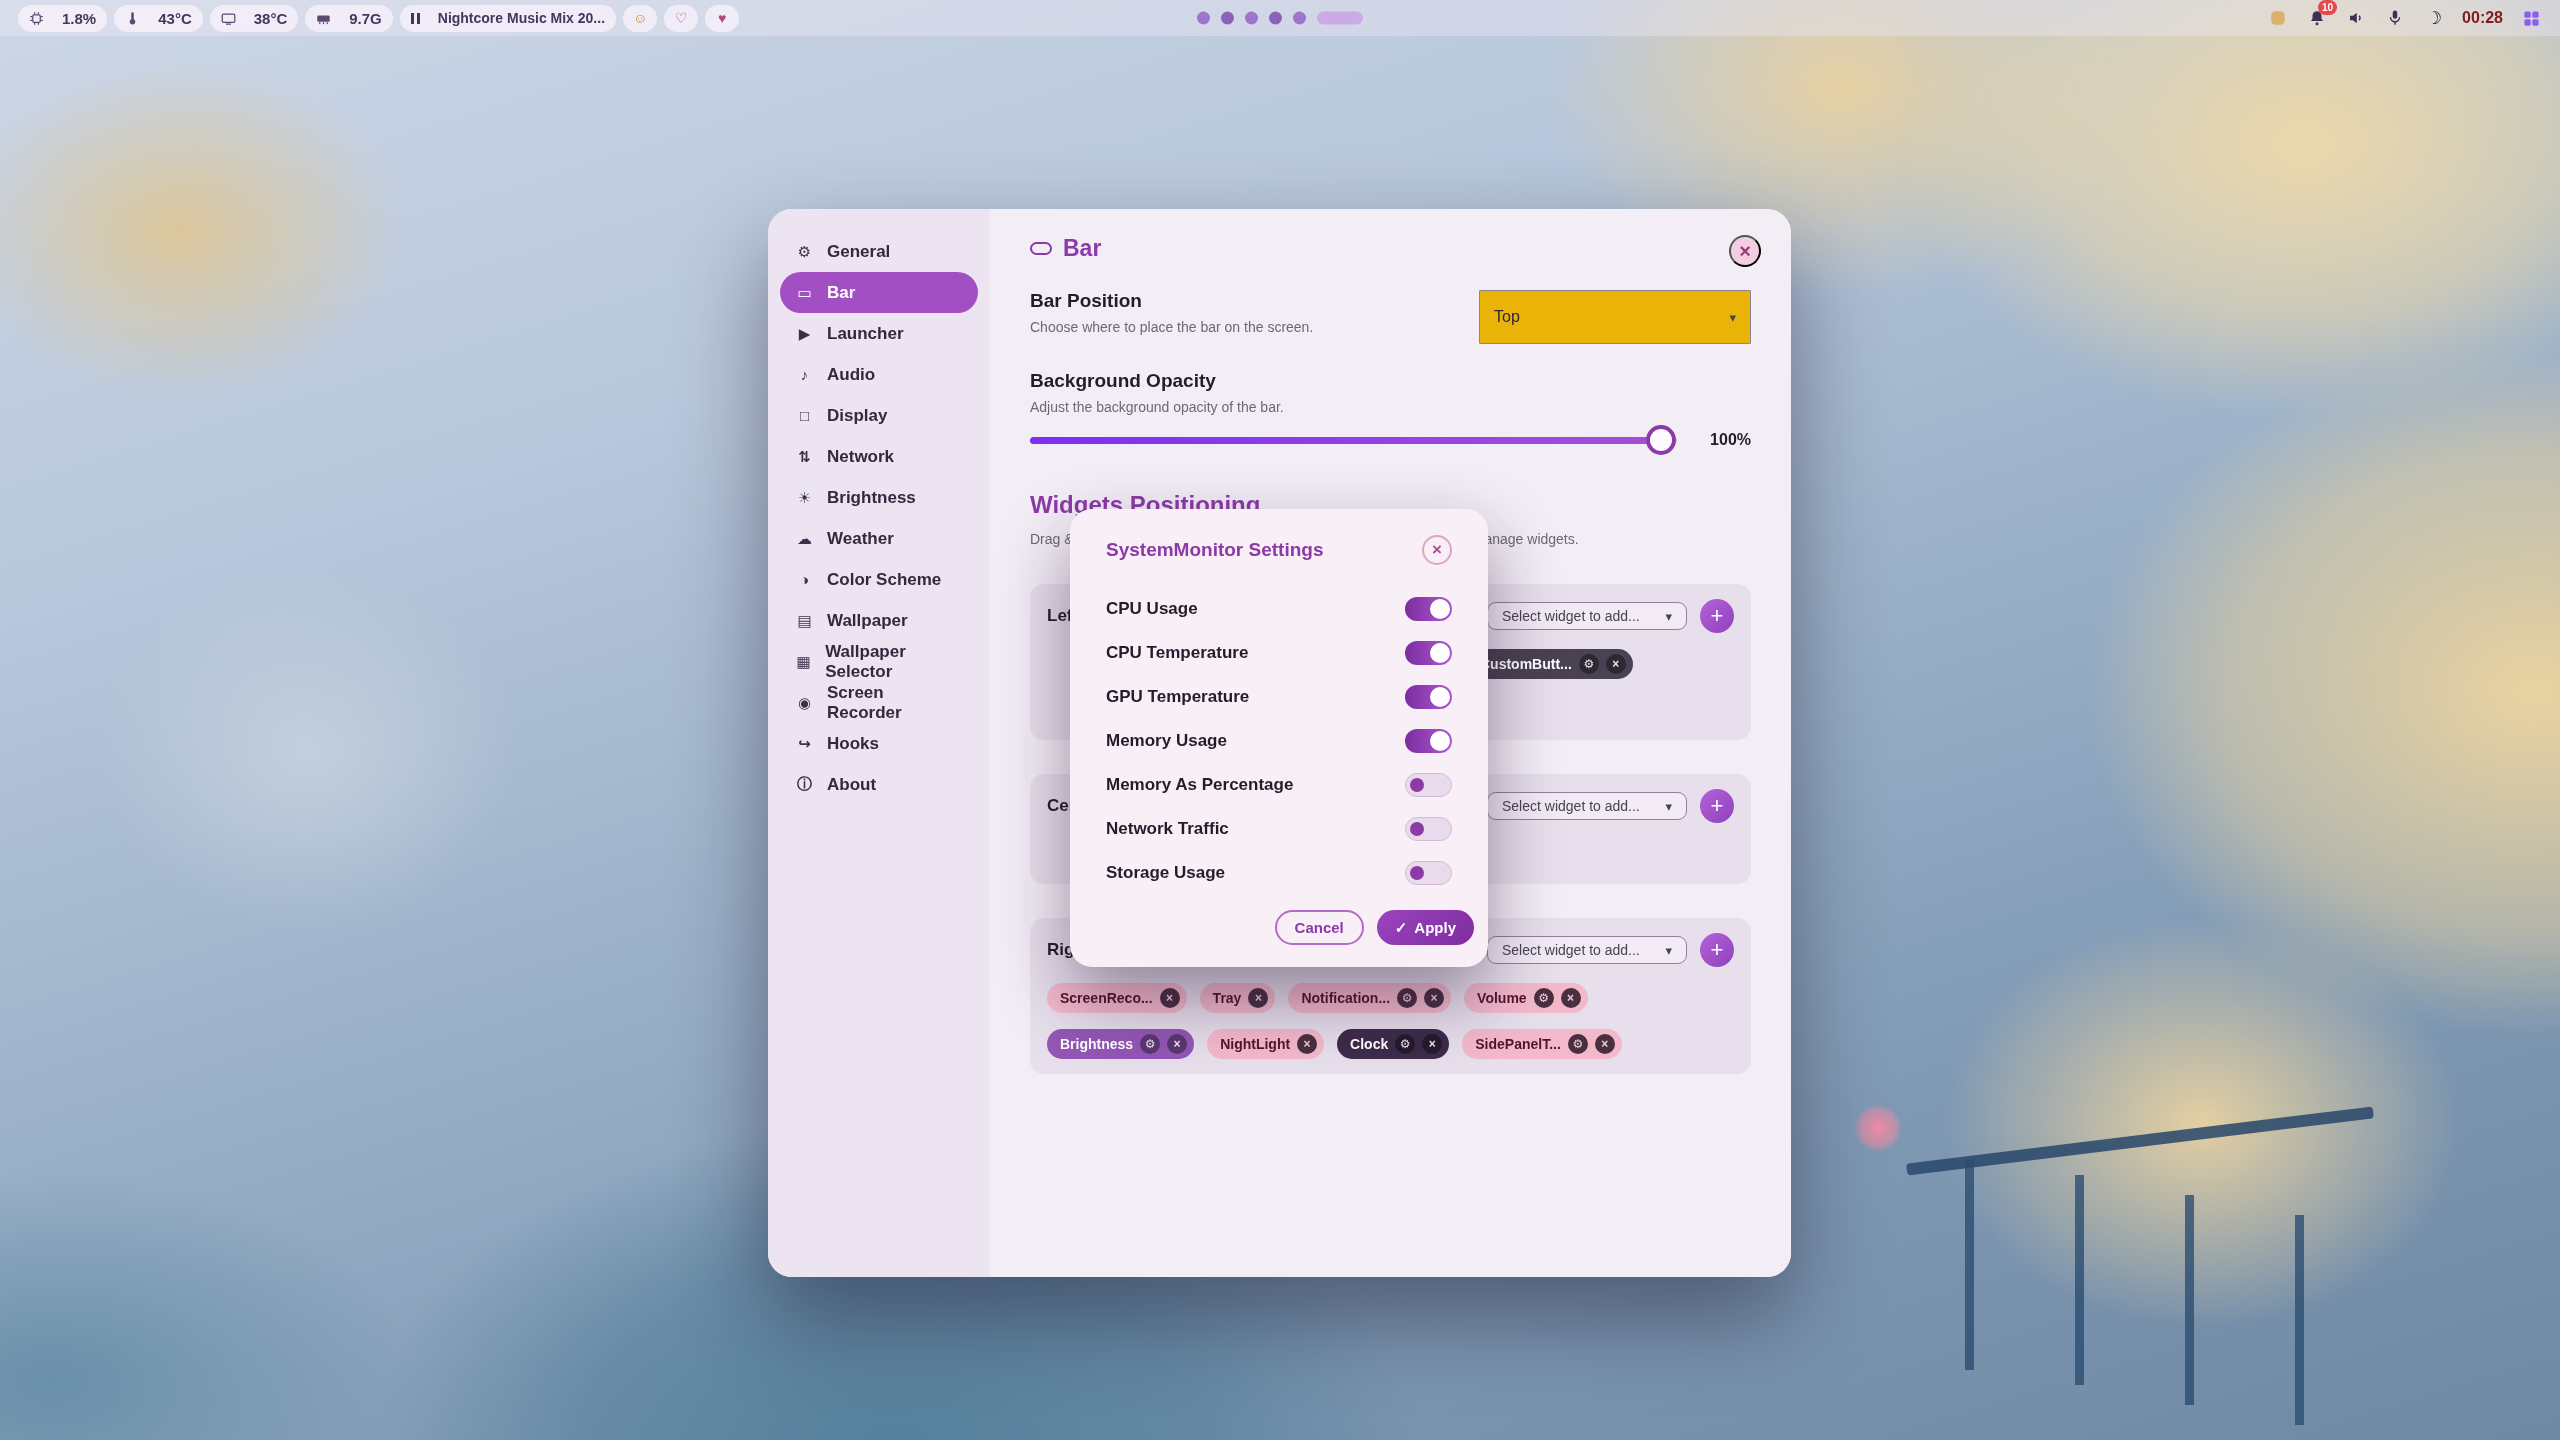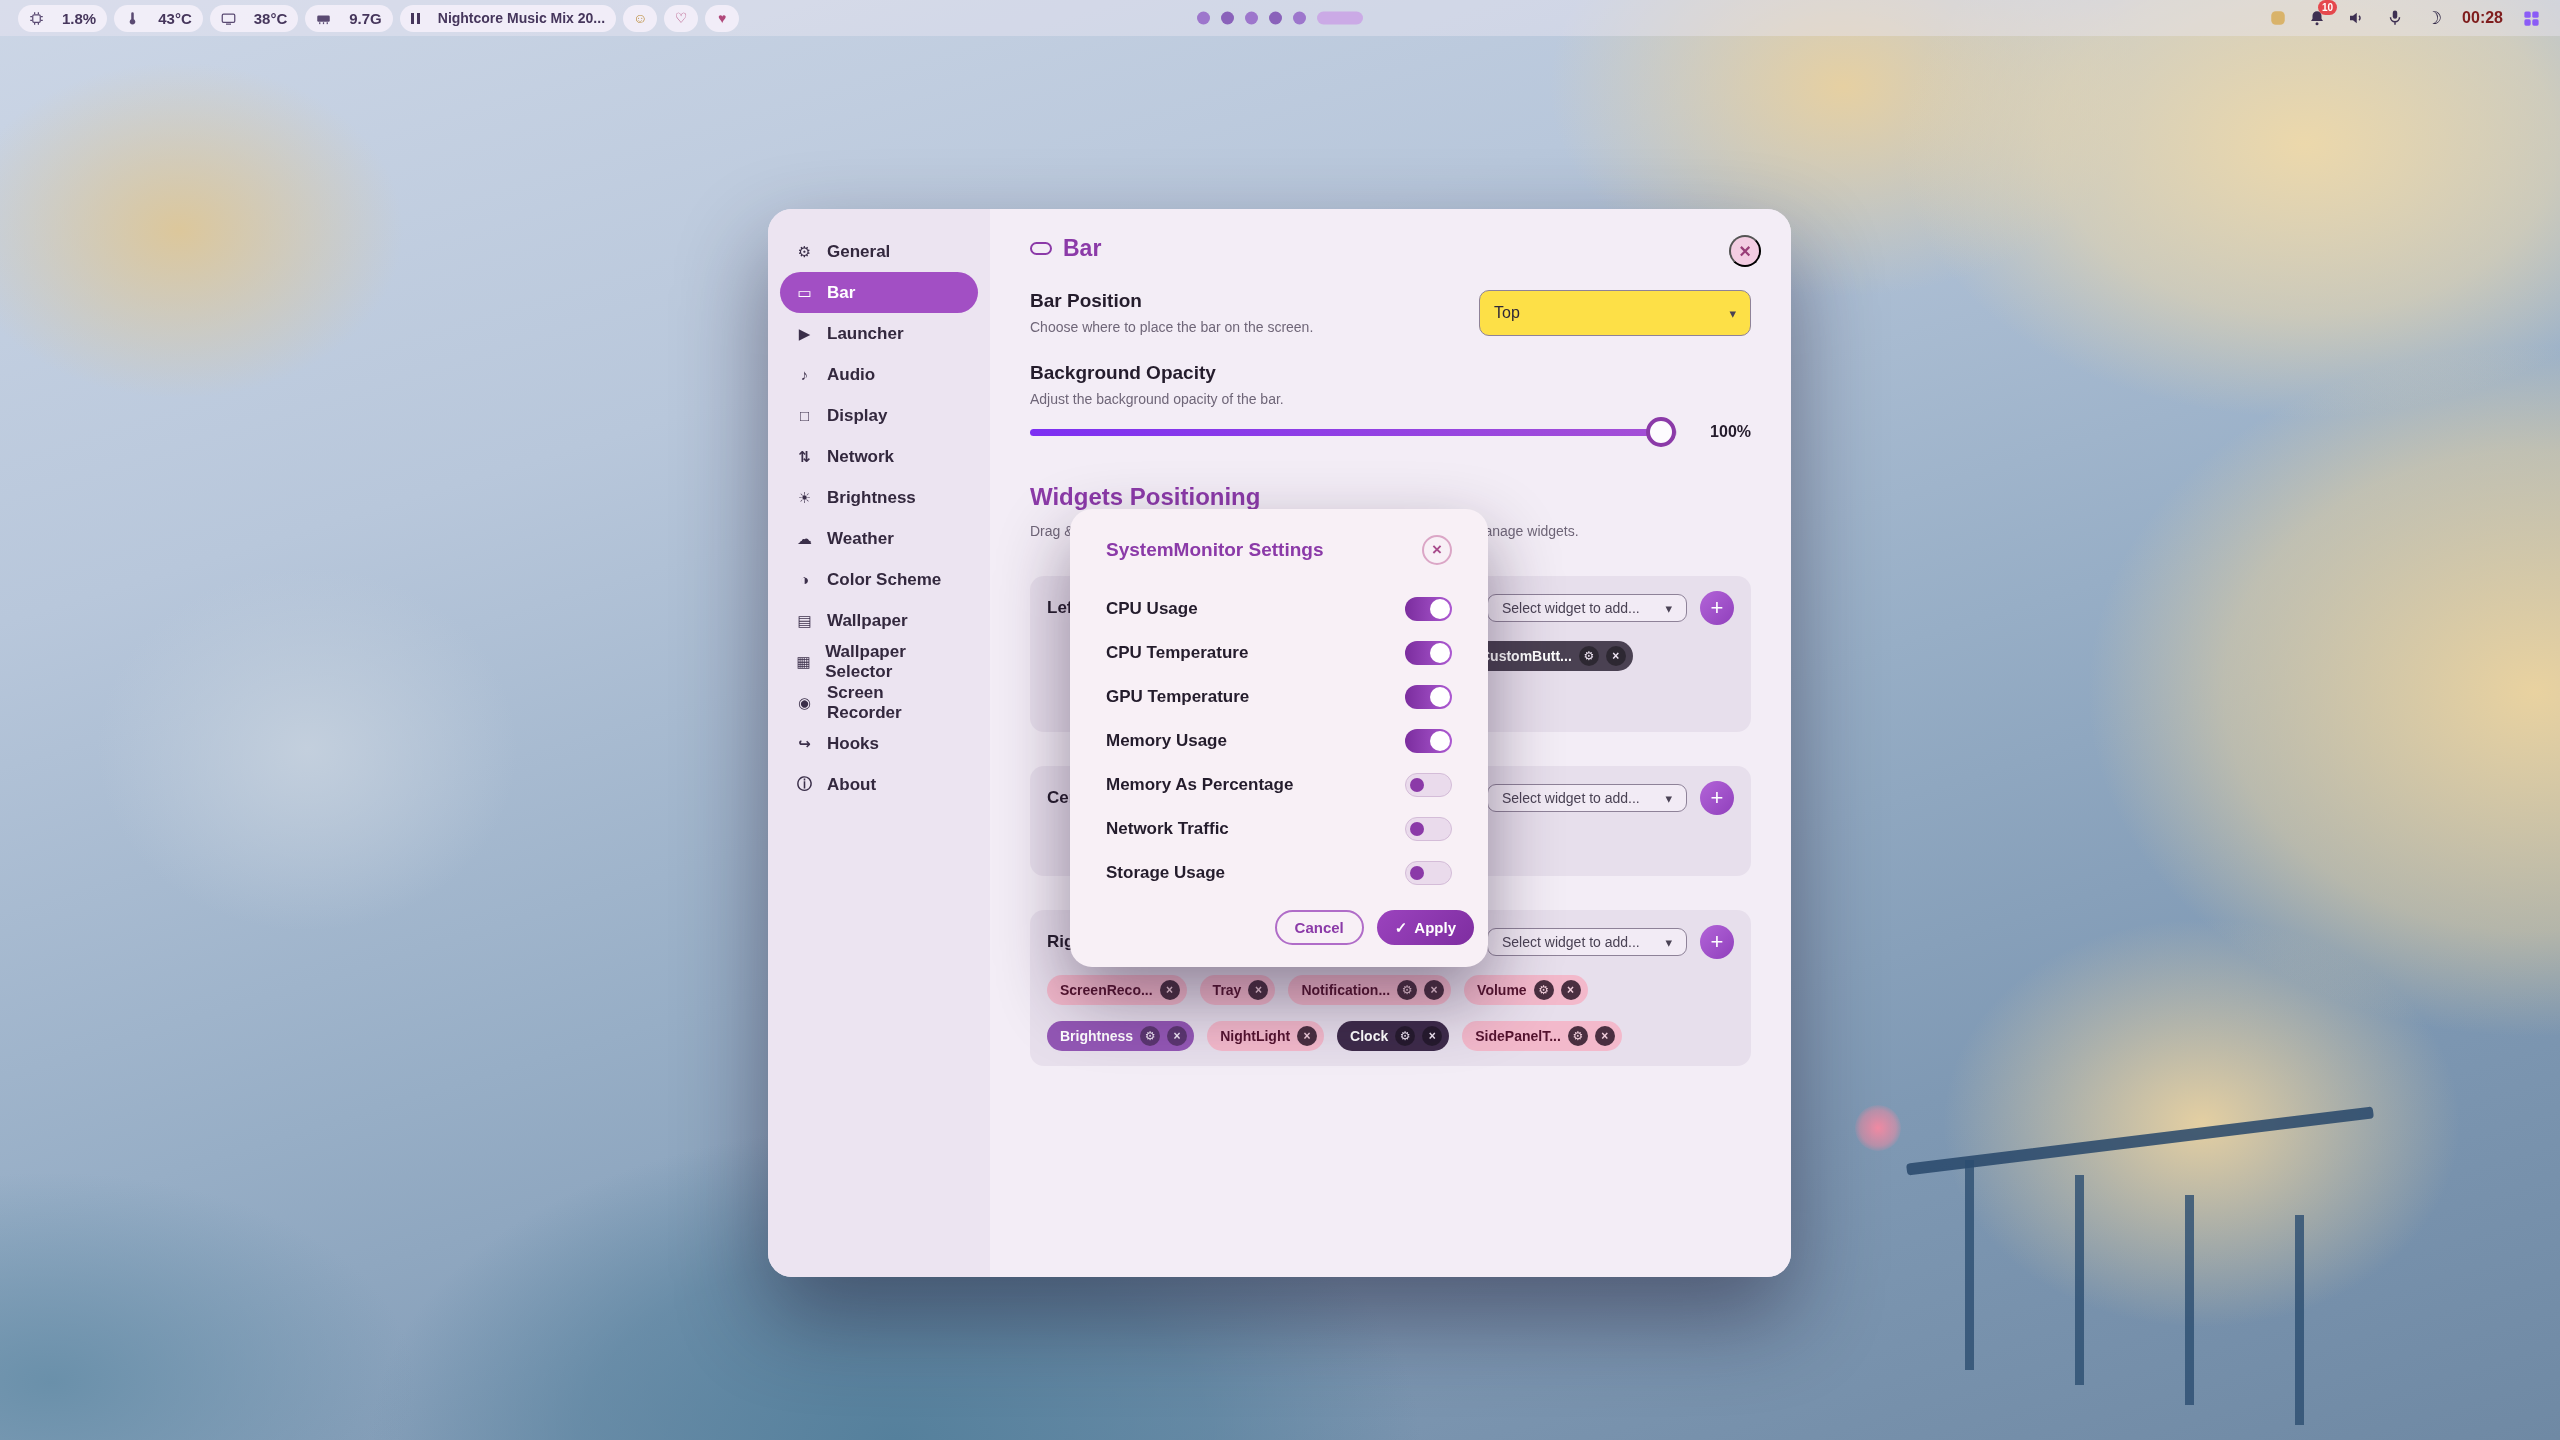--- a/index.html
+++ b/index.html
@@ -68,21 +68,21 @@
   .page-header { display:flex; align-items:center; gap:11px; }
   .bar-shape-icon { width:22px; height:13px; border:2.5px solid #8b3aa8; border-radius:7px; }
   .page-title { font-size:23px; font-weight:700; color:#8b3aa8; }
   .window-close { position:absolute; right:30px; top:26px; width:32px; height:32px; border-radius:50%;
     background:#f3cde2; color:#993d77; font-size:20px; font-weight:700;
     display:flex; align-items:center; justify-content:center; cursor:default; }
 
   .field-row { display:flex; justify-content:space-between; align-items:flex-start; margin-top:28px; }
   .field-label { font-size:19px; font-weight:700; color:#241c2c; }
   .field-desc { font-size:14px; color:#6f6678; margin-top:7px; }
-  .dropdown { width:272px; height:46px; border:1px solid #8e8298; border-radius:10px; background:#fde047;
+  .dropdown { width:272px; height:54px; border:1px solid #8e8298; border-radius:1px; background:#eab308;
     display:flex; align-items:center; justify-content:space-between; padding:0 14px;
     font-size:16px; color:#2e2738; cursor:default; }
   .dd-caret { font-size:13px; color:#4a4254; }
 
   .slider-row { display:flex; align-items:center; gap:16px; margin-top:16px; }
   .slider { flex:1; height:7px; border-radius:4px; position:relative;
     background:linear-gradient(90deg,#7c2ff2 0%, #a44fd6 97%, #d8cbe2 97%, #d8cbe2 100%); }
   .slider-thumb { position:absolute; left:calc(97.5% - 15px); top:50%; transform:translateY(-50%);
     width:30px; height:30px; border-radius:50%; background:#fdfbfe; border:4px solid #8b3aa8; }
   .slider-value { width:58px; text-align:right; font-size:16px; font-weight:700; color:#241c2c; }

